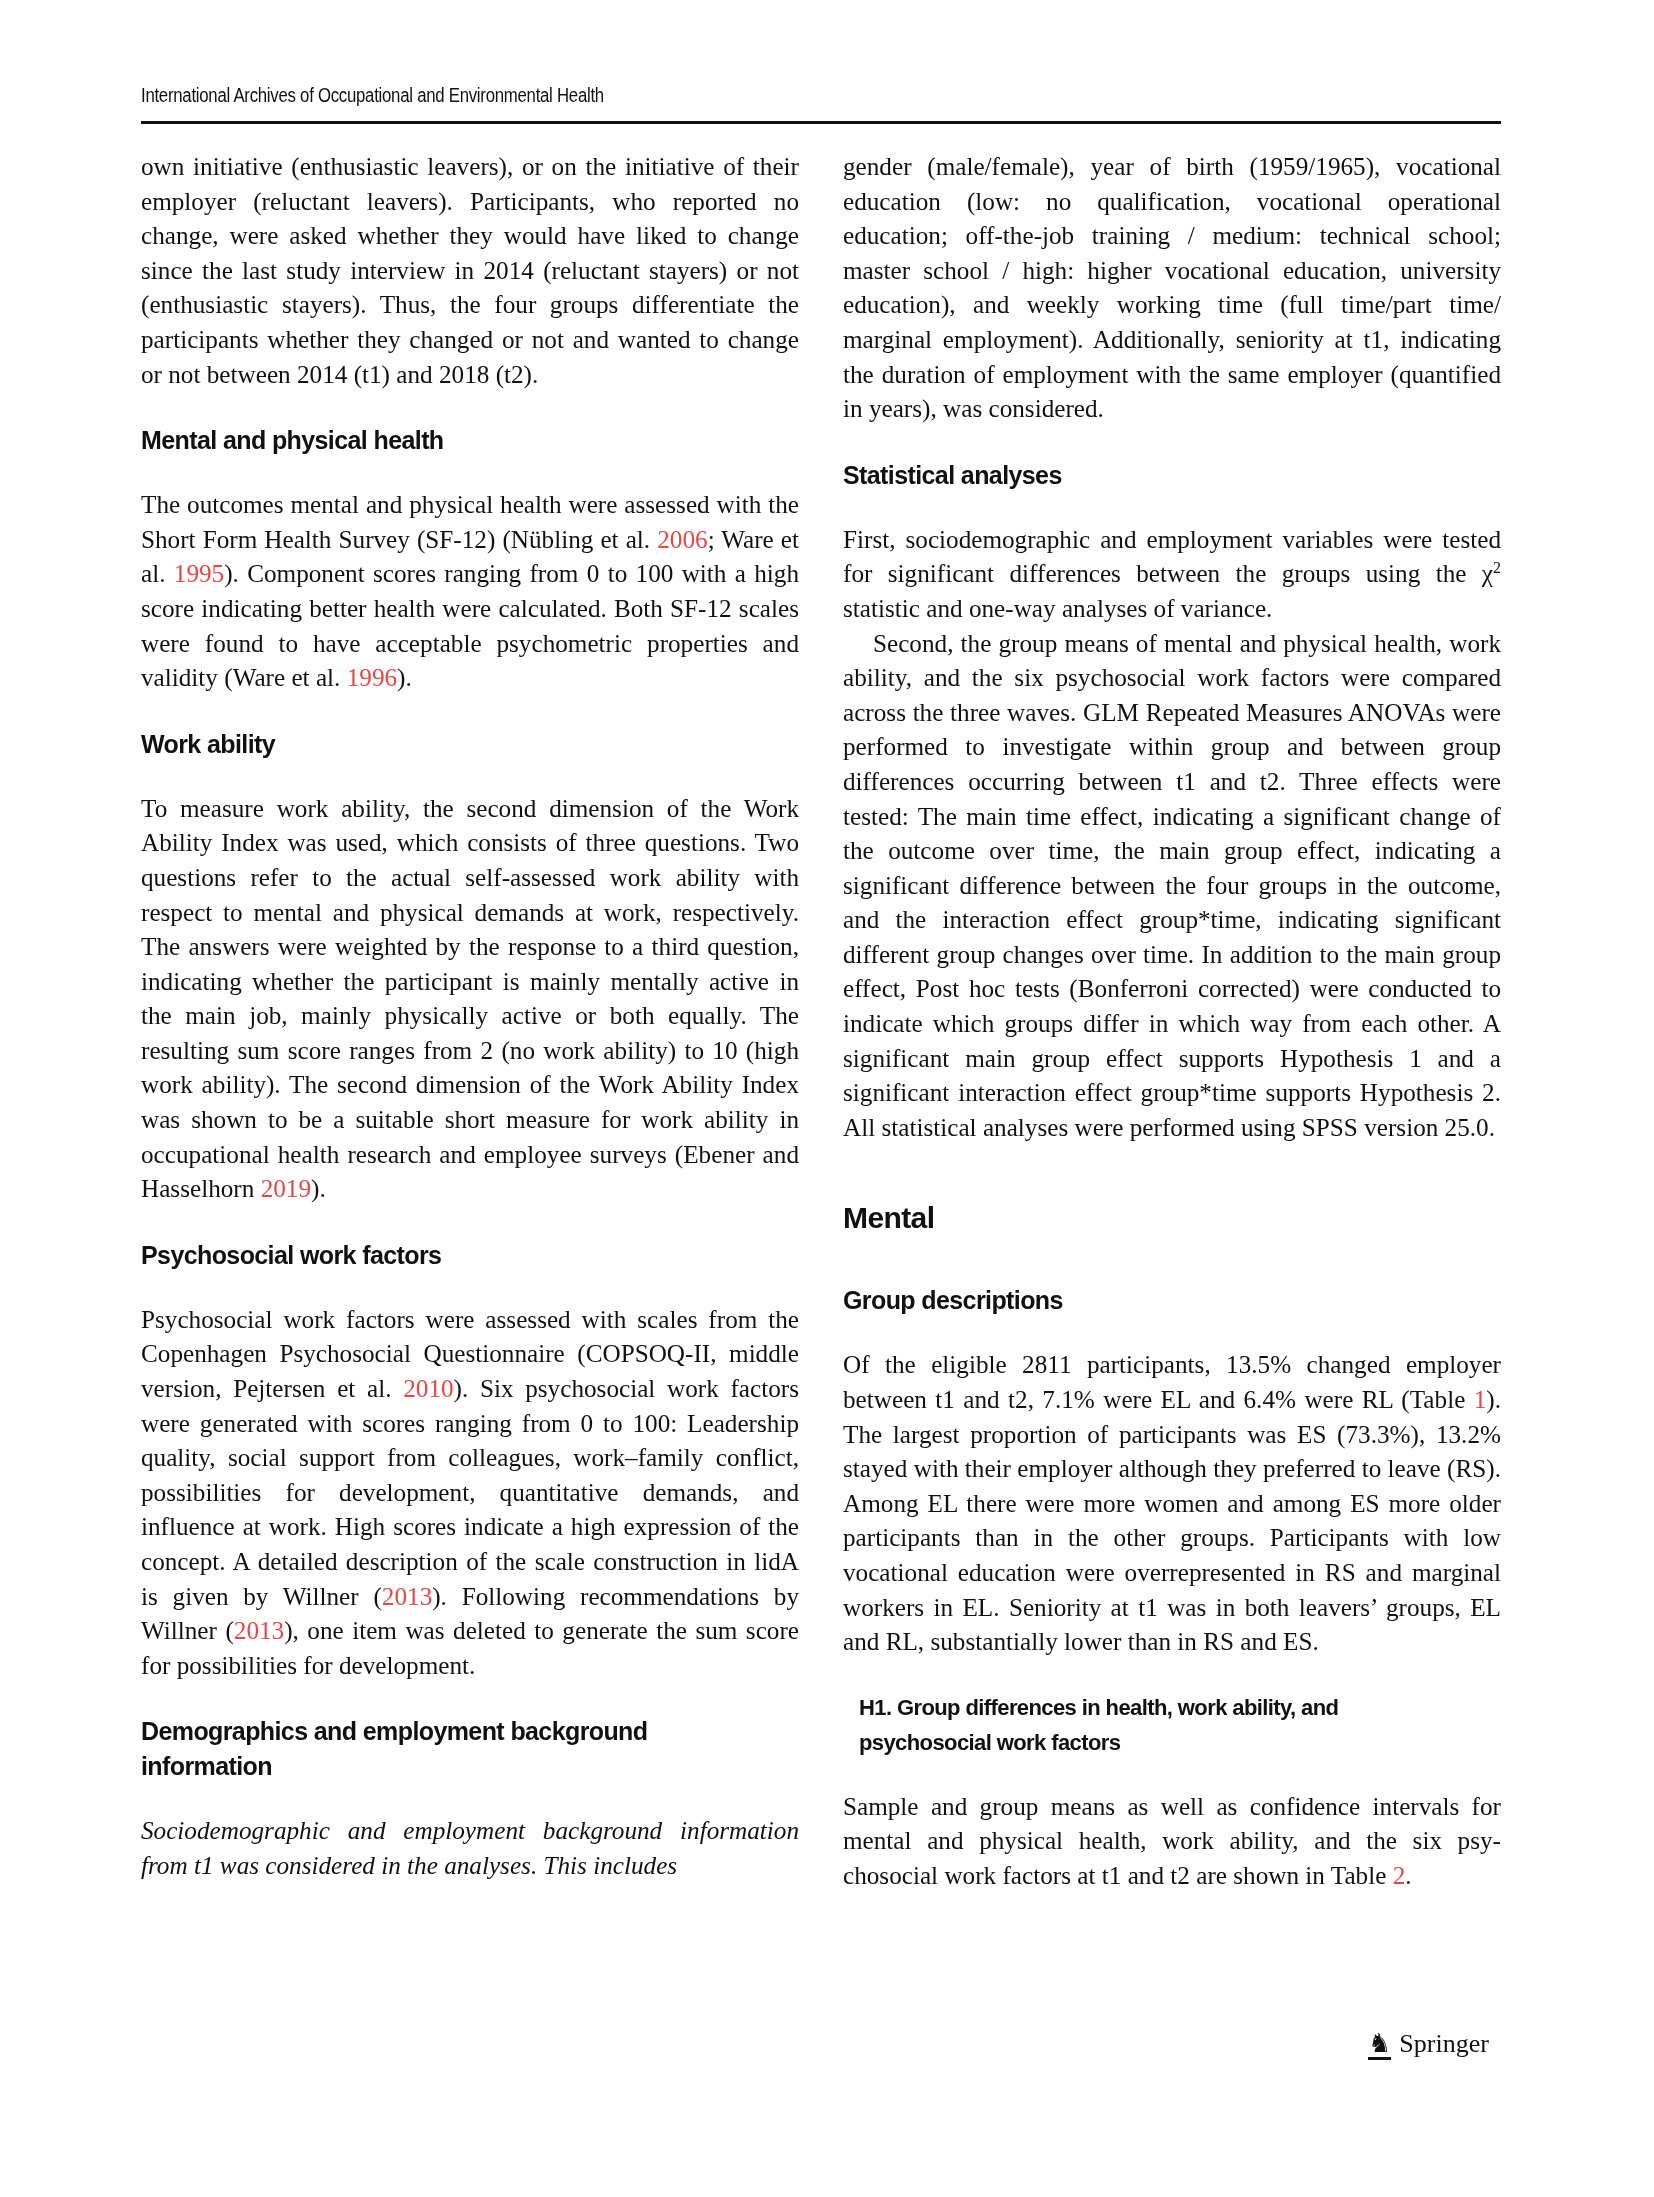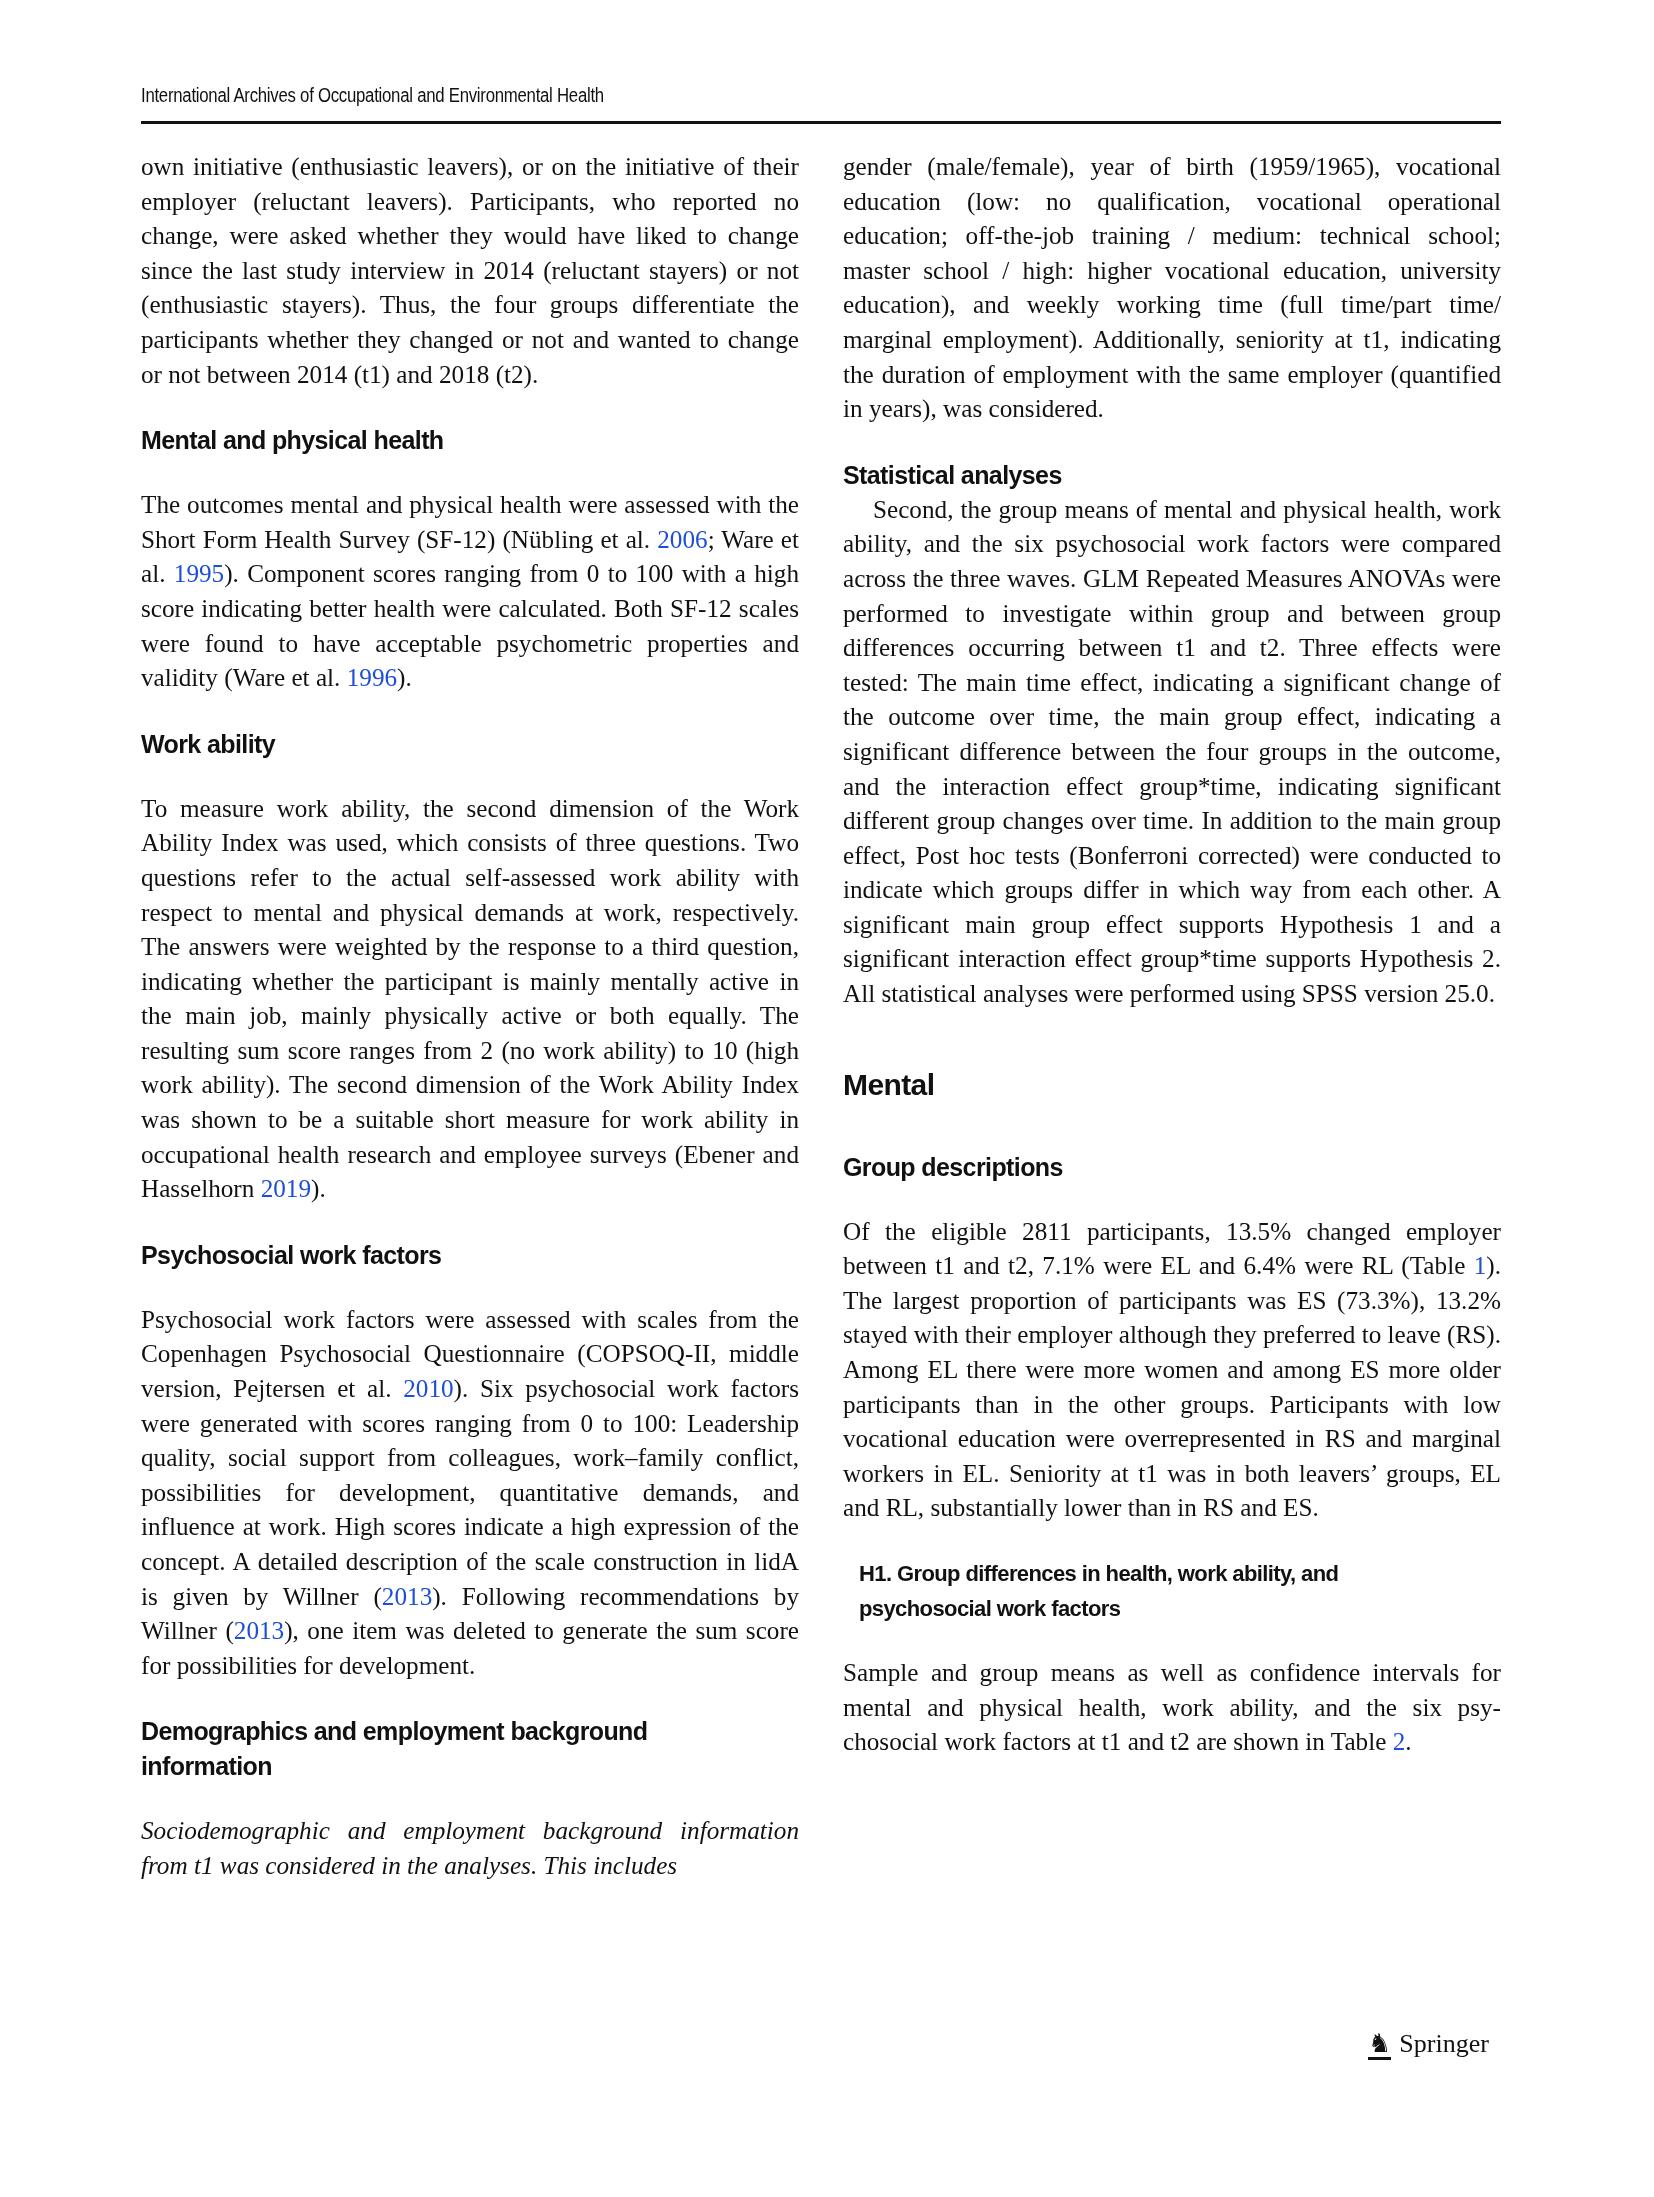--- a/index.html
+++ b/index.html
@@ -24,21 +24,21 @@
     line-height: 35px; letter-spacing: -0.6px; color: #111;
   }
   .h-sec {
     margin: 0; font-family: "Liberation Sans", sans-serif; font-weight: bold; font-size: 30px;
     line-height: 38px; letter-spacing: -0.6px; color: #111;
   }
   .h-subsub {
     margin: 16px; font-family: "Liberation Sans", sans-serif; font-weight: bold; font-size: 22px;
     line-height: 35px; letter-spacing: -0.6px; color: #111;
   }
-  a.cite { color: #1d4ed8; text-decoration: none; }
+  a.cite { color: #ef4444; text-decoration: none; }
   sup.exp { font-size: 16px; vertical-align: 9px; line-height: 0; }
   .footer-logo {
     position: absolute; left: 1368px; top: 2024px; height: 40px; display: flex; align-items: center;
     font-family: "Liberation Serif", serif; font-size: 26px; color: #111;
   }
   .knight { font-family: "DejaVu Sans", sans-serif; font-size: 26px; margin-right: 8px; border-bottom: 3px solid #111; line-height: 28px; }
 </style>
 </head>
 <body>
 
@@ -60,20 +60,21 @@
     <p class="body" style="margin-top:30px;"><span>Psychosocial work factors were assessed with scales from the Copenhagen Psychosocial Questionnaire (COPSOQ-II, middle version, Pejtersen et al. </span><a class="cite">2010</a><span>). Six psychosocial work factors were generated with scores ranging from 0 to 100: Leadership quality, social support from colleagues, work–family conflict, possibilities for development, quanti­tative demands, and influence at work. High scores indicate a high expression of the concept. A detailed description of the scale construction in lidA is given by Willner (</span><a class="cite">2013</a><span>). Following recommendations by Willner (</span><a class="cite">2013</a><span>), one item was deleted to generate the sum score for possibilities for development.</span></p>
 
     <h3 class="h-sub" style="margin-top:31px; width:600px;">Demographics and employment background information</h3>
     <p class="body" style="margin-top:30px;font-style:italic;">Sociodemographic and employment background informa­tion from t1 was considered in the analyses. This includes</p>
   </div>
 
   <div class="col col-right">
     <p class="body">gender (male/female), year of birth (1959/1965), vocational education (low: no qualification, vocational operational education; off-the-job training / medium: technical school; master school / high: higher vocational education, university education), and weekly working time (full time/part time/ marginal employment). Additionally, seniority at t1, indi­cating the duration of employment with the same employer (quantified in years), was considered.</p>
 
     <h3 class="h-sub" style="margin-top:31px;">Statistical analyses</h3>
+    <p class="body" style="margin-top:30px;"><span>First, sociodemographic and employment variables were tested for significant differences between the groups using the χ</span><sup class="exp">2</sup><span> statistic and one-way analyses of variance.</span></p>
     <p class="body indent">Second, the group means of mental and physical health, work ability, and the six psychosocial work factors were compared across the three waves. GLM Repeated Measures ANOVAs were performed to investigate within group and between group differences occurring between t1 and t2. Three effects were tested: The main time effect, indicating a significant change of the outcome over time, the main group effect, indicating a significant difference between the four groups in the outcome, and the interaction effect group*time, indicating significant different group changes over time. In addition to the main group effect, Post hoc tests (Bonferroni corrected) were conducted to indicate which groups differ in which way from each other. A significant main group effect supports Hypothesis 1 and a significant interaction effect group*time supports Hypothesis 2. All statistical analyses were performed using SPSS version 25.0.</p>
 
     <h2 class="h-sec" style="margin-top:54px;">Mental</h2>
     <h3 class="h-sub" style="margin-top:46px;">Group descriptions</h3>
     <p class="body" style="margin-top:30px;"><span>Of the eligible 2811 participants, 13.5% changed employer between t1 and t2, 7.1% were EL and 6.4% were RL (Table </span><a class="cite">1</a><span>). The largest proportion of participants was ES (73.3%), 13.2% stayed with their employer although they preferred to leave (RS). Among EL there were more women and among ES more older participants than in the other groups. Participants with low vocational education were overrepresented in RS and marginal workers in EL. Senior­ity at t1 was in both leavers’ groups, EL and RL, substan­tially lower than in RS and ES.</span></p>
 
     <h4 class="h-subsub" style="margin-top:30px; width:520px;">H1. Group differences in health, work ability, and psychosocial work factors</h4>
     <p class="body" style="margin-top:30px;"><span>Sample and group means as well as confidence intervals for mental and physical health, work ability, and the six psy­chosocial work factors at t1 and t2 are shown in Table </span><a class="cite">2</a><span>.</span></p>
   </div>
 

